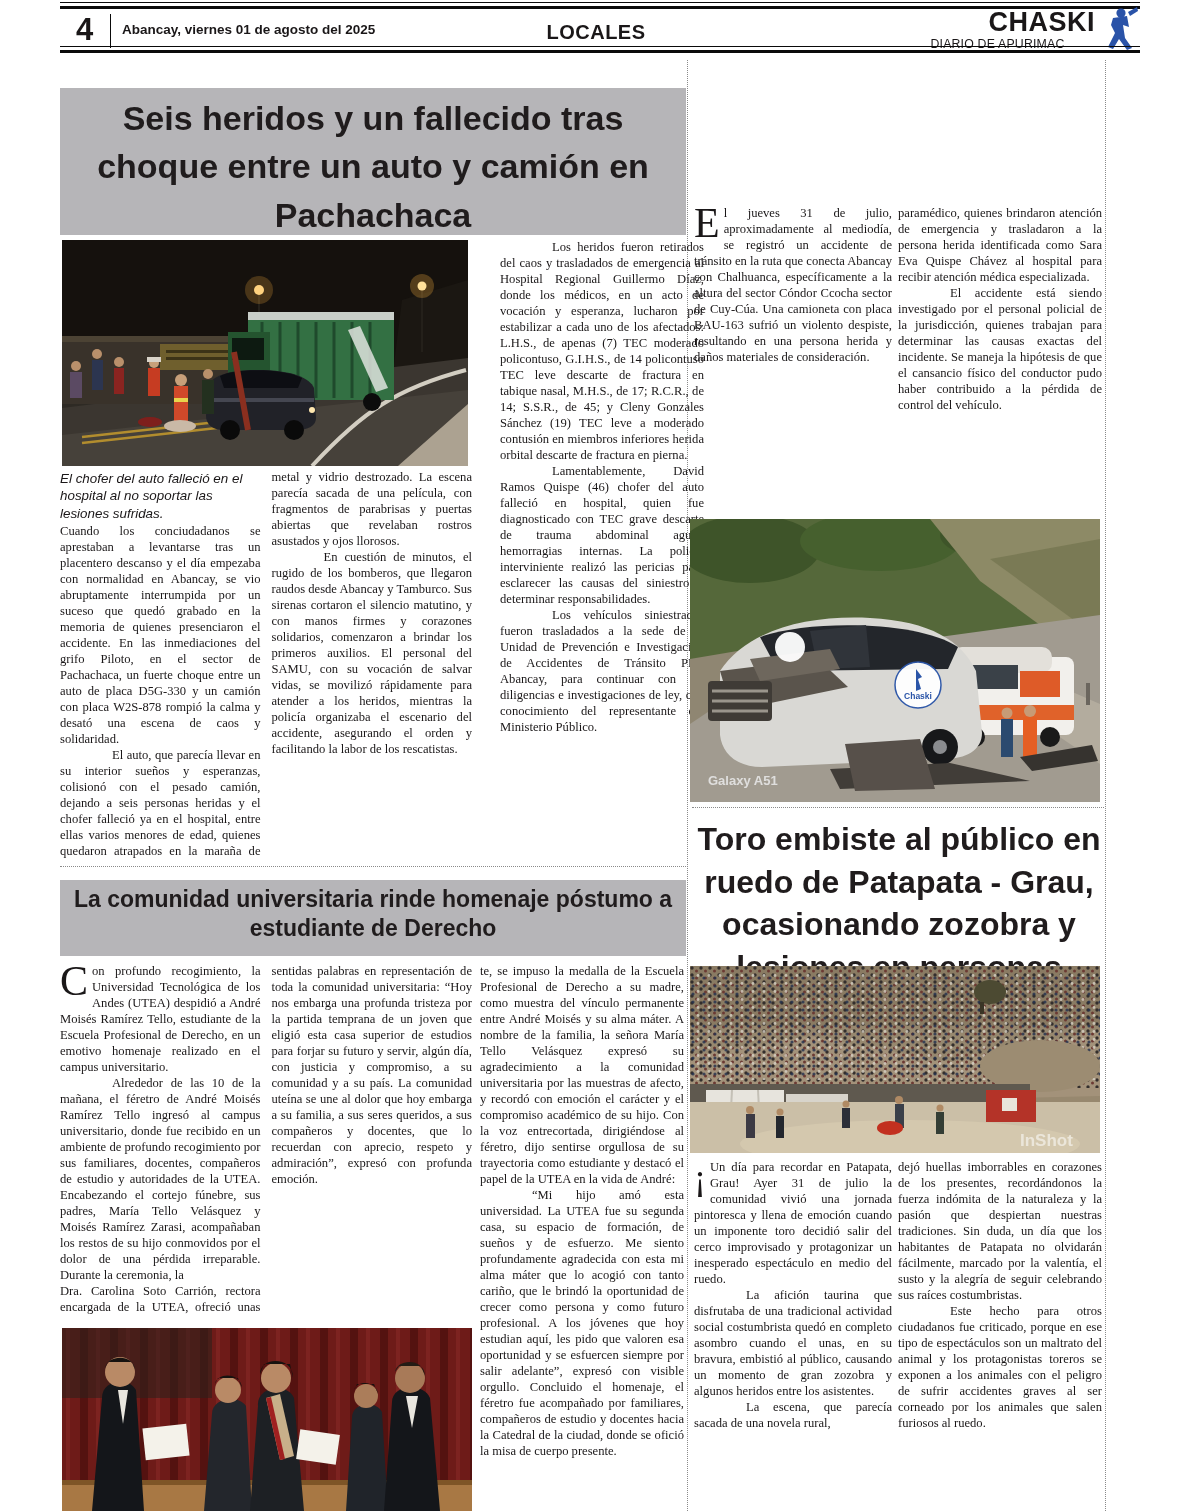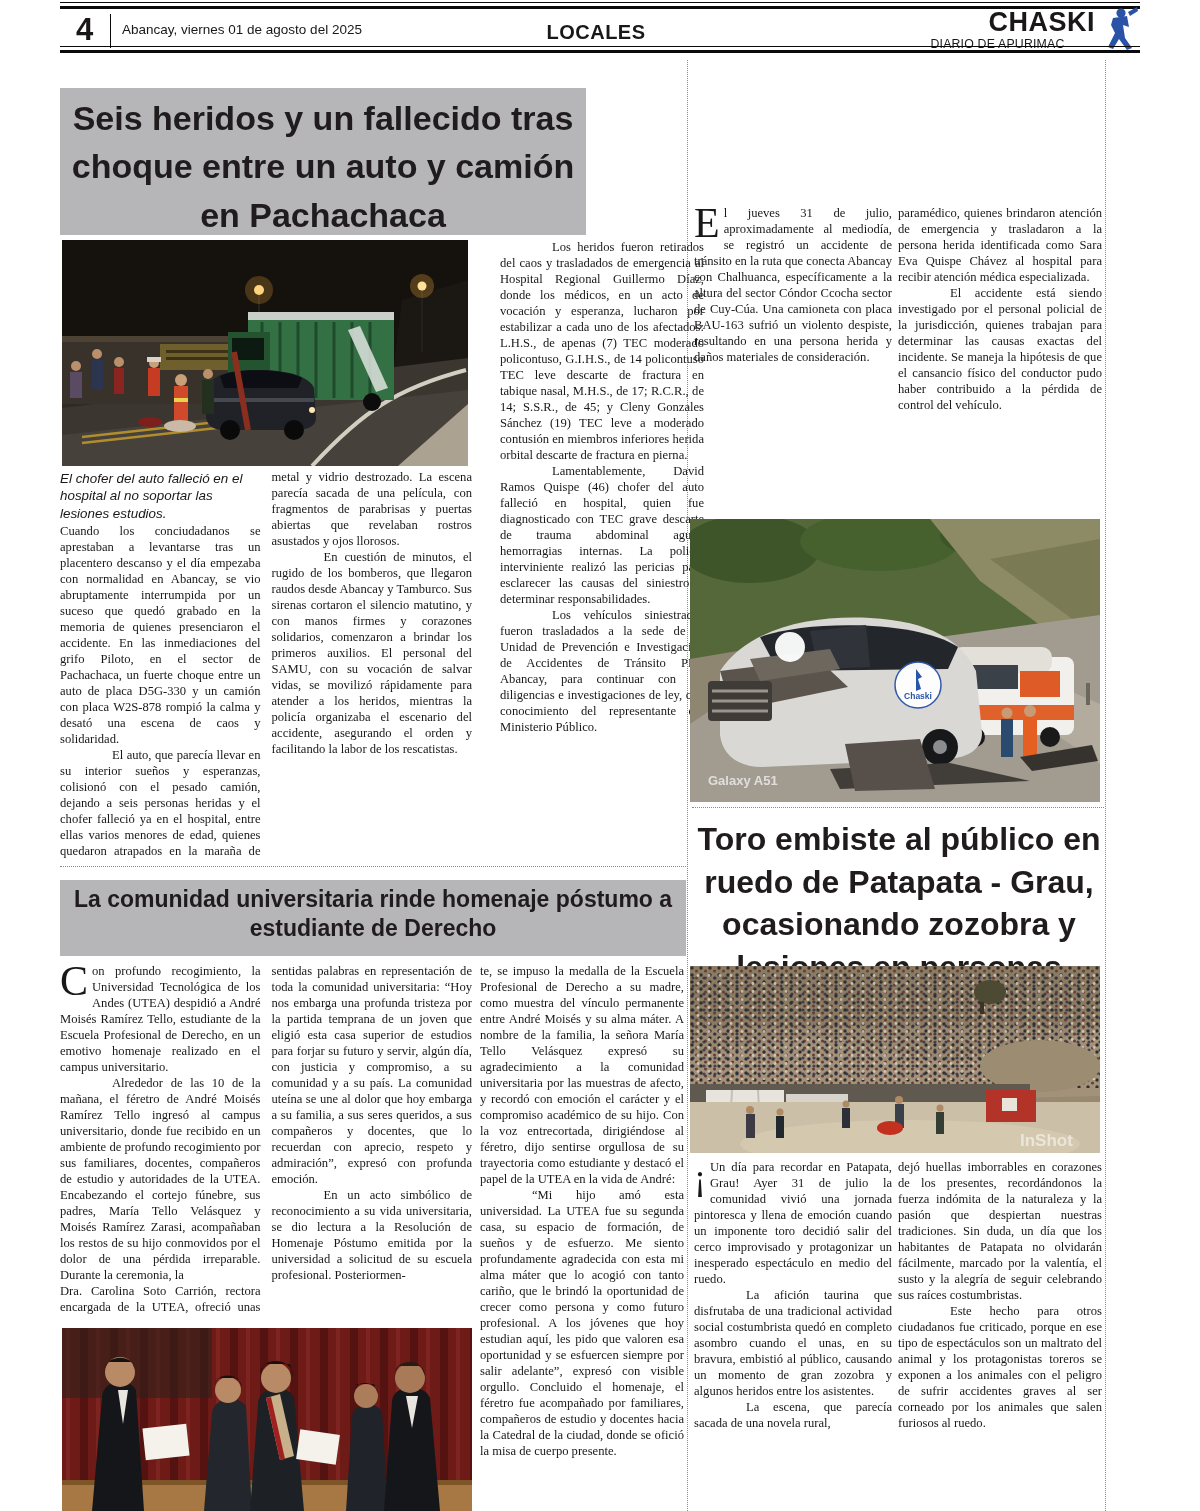--- a/index.html
+++ b/index.html
@@ -9,21 +9,21 @@
     background:#ffffff; color:#1a1718; overflow:hidden;
     font-family:"Liberation Serif", serif;
   }
   .abs { position:absolute; }
   .rule { background:#0a0a0a; }
   .dotv { border-left:1px dotted #8a8a8a; }
   .doth { border-top:1px dotted #8a8a8a; }
 
   
   .pagenum { font-family:"Liberation Sans",sans-serif; font-weight:700; font-size:31px; }
-  .dateline { font-family:"Liberation Sans",sans-serif; font-weight:400; font-size:13.5px; }
+  .dateline { font-family:"Liberation Sans",sans-serif; font-weight:700; font-size:13.5px; }
   .section-title { font-family:"Liberation Sans",sans-serif; font-weight:700; font-size:20px; letter-spacing:.5px; }
   .masthead { font-family:"Liberation Sans",sans-serif; font-weight:700; font-size:27px; letter-spacing:.5px; line-height:1; text-align:right; }
   .masthead-sub { font-family:"Liberation Sans",sans-serif; font-size:12.3px; text-align:center; letter-spacing:.2px; }
 
   
   .kicker { font-family:"Liberation Sans",sans-serif; font-weight:700; font-size:12.6px; letter-spacing:.1px; }
   .hl { font-family:"Liberation Sans",sans-serif; font-weight:700; color:#201c1d; text-align:center; }
   .hl-box { background:#b6b5b8; }
   .hl-1 { font-size:34px; line-height:1.42; padding:6px 8px; }
   .hl-uni { font-size:23px; line-height:1.25; padding:5px 1px; }
@@ -67,21 +67,21 @@
   </div>
 
   <div class="abs rule" style="left:60px;top:46px;width:1080px;height:1px"></div>
   <div class="abs rule" style="left:60px;top:50px;width:1080px;height:3px"></div>
 
   <div class="abs dotv" style="left:687px;top:60px;height:1451px"></div>
   <div class="abs dotv" style="left:1105px;top:60px;height:1451px"></div>
   <div class="abs doth" style="left:60px;top:866px;width:626px"></div>
   <div class="abs doth" style="left:692px;top:807px;width:412px"></div>
 
-  <div class="abs hl hl-box hl-1" style="left:60px;top:88px;width:526px;height:147px">Seis heridos y un fallecido tras choque entre un auto y camión en Pachachaca</div>
+  <div class="abs hl hl-box hl-1" style="left:60px;top:88px;width:626px;height:147px">Seis heridos y un fallecido tras choque entre un auto y camión en Pachachaca</div>
 
   <div class="abs photo" style="left:62px;top:240px;width:406px;height:226px">
     <svg width="406" height="226" viewBox="0 0 406 226">
       <rect width="406" height="226" fill="#15110d"></rect>
       <rect y="130" width="406" height="96" fill="#2e2a24"></rect>
       <path d="M340 60 L406 40 L406 150 L330 140 Z" fill="#1b1712"></path>
 
       <path d="M0 168 L406 118 L406 226 L0 226 Z" fill="#3b3630"></path>
       <path d="M0 195 L406 150 L406 226 L0 226 Z" fill="#46413a"></path>
       <path d="M250 226 C300 172 335 148 404 130" stroke="#d3cec2" stroke-width="4" fill="none"></path>
@@ -144,21 +144,21 @@
         <ellipse cx="118" cy="186" rx="16" ry="6" fill="#c9b9a6"></ellipse>
         <ellipse cx="88" cy="182" rx="12" ry="5" fill="#7e1f1c"></ellipse>
         <rect x="140" y="140" width="12" height="34" fill="#23301f"></rect>
           <circle cx="146" cy="134" r="5" fill="#b9906b"></circle>
       </g>
     </svg>
   </div>
 
   <div class="abs body" style="left:60px;top:470px;width:412px;height:390px">
     <div class="cols2">
-      <p class="caption">El chofer del auto falleció en el hospital al no soportar las lesiones estudios.</p>
+      <p class="caption">El chofer del auto falleció en el hospital al no soportar las lesiones sufridas.</p>
       <p>Cuando los conciudadanos se aprestaban a levantarse tras un placentero descanso y el día empezaba con normalidad en Abancay, se vio abruptamente interrumpida por un suceso que quedó grabado en la memoria de quienes presenciaron el accidente. En las inmediaciones del grifo Piloto, en el sector de Pachachaca, un fuerte choque entre un auto de placa D5G-330 y un camión con placa W2S-878 rompió la calma y desató una escena de caos y solidaridad.</p>
       <p class="ind">El auto, que parecía llevar en su interior sueños y esperanzas, colisionó con el pesado camión, dejando a seis personas heridas y el chofer falleció ya en el hospital, entre ellas varios menores de edad, quienes quedaron atrapados en la maraña de metal y vidrio destrozado. La escena parecía sacada de una película, con fragmentos de parabrisas y puertas abiertas que revelaban rostros asustados y ojos llorosos.</p>
       <p class="ind">En cuestión de minutos, el rugido de los bomberos, que llegaron raudos desde Abancay y Tamburco. Sus sirenas cortaron el silencio matutino, y con manos firmes y corazones solidarios, comenzaron a brindar los primeros auxilios. El personal del SAMU, con su vocación de salvar vidas, se movilizó rápidamente para atender a los heridos, mientras la policía organizaba el escenario del accidente, asegurando el orden y facilitando la labor de los rescatistas.</p>
     </div>
   </div>
 
   <div class="abs body" style="left:500px;top:240px;width:204px;height:616px">
     <p class="ind">Los heridos fueron retirados del caos y trasladados de emergencia al Hospital Regional Guillermo Díaz, donde los médicos, en un acto de vocación y esperanza, lucharon por estabilizar a cada uno de los afectados: L.H.S., de apenas (7) TEC moderado policontuso, G.I.H.S., de 14 policontuso TEC leve descarte de fractura en tabique nasal, M.H.S., de 17; R.C.R., de 14; S.S.R., de 45; y Cleny Gonzales Sánchez (19) TEC leve a moderado contusión en miembros inferiores herida orbital descarte de fractura en pierna.</p>
     <p class="ind">Lamentablemente, David Ramos Quispe (46) chofer del auto falleció en hospital, quien fue diagnosticado con TEC grave descarte de trauma abdominal agudo hemorragias internas. La policía interviniente realizó las pericias para esclarecer las causas del siniestro y determinar responsabilidades.</p>
     <p class="ind">Los vehículos siniestrados fueron trasladados a la sede de la Unidad de Prevención e Investigación de Accidentes de Tránsito PNP Abancay, para continuar con las diligencias e investigaciones de ley, con conocimiento del representante del Ministerio Público.</p>
@@ -291,21 +291,20 @@
     <p class="ind">Este hecho para otros ciudadanos fue criticado, porque en ese tipo de espectáculos son un maltrato del animal y los protagonistas toreros se exponen a los animales con el peligro de sufrir accidentes graves al ser corneado por los animales que salen furiosos al ruedo.</p>
   </div>
 
   <div class="abs hl hl-box hl-uni" style="left:60px;top:880px;width:626px;height:76px">La comunidad universitaria rinde homenaje póstumo a estudiante de Derecho</div>
 
   <div class="abs body" style="left:60px;top:964px;width:412px;height:360px">
     <div class="cols2">
       <p><span class="dropcap">C</span><span>on profundo recogimiento, la Universidad Tecnológica de los Andes (UTEA) despidió a André Moisés Ramírez Tello, estudiante de la Escuela Profesional de Derecho, en un emotivo homenaje realizado en el campus universitario.</span></p>
       <p class="ind">Alrededor de las 10 de la mañana, el féretro de André Moisés Ramírez Tello ingresó al campus universitario, donde fue recibido en un ambiente de profundo recogimiento por sus familiares, docentes, compañeros de estudio y autoridades de la UTEA. Encabezando el cortejo fúnebre, sus padres, María Tello Velásquez y Moisés Ramírez Zarasi, acompañaban los restos de su hijo conmovidos por el dolor de una pérdida irreparable.  Durante la ceremonia, la</p>
       <p>Dra. Carolina Soto Carrión, rectora encargada de la UTEA, ofreció unas sentidas palabras en representación de toda la comunidad universitaria: “Hoy nos embarga una profunda tristeza por la partida temprana de un joven que eligió esta casa superior de estudios para forjar su futuro y servir, algún día, con justicia y compromiso, a su comunidad y a su país. La comunidad uteína se une al dolor que hoy embarga a su familia, a sus seres queridos, a sus compañeros y docentes, que lo recuerdan con aprecio, respeto y admiración”, expresó con profunda emoción.</p>
-      <p class="ind">En un acto simbólico de reconocimiento a su vida universitaria, se dio lectura a la Resolución de Homenaje Póstumo emitida por la universidad a solicitud de su escuela profesional. Posteriormen-</p>
     </div>
   </div>
 
   <div class="abs body" style="left:480px;top:964px;width:204px;height:547px">
     <p>te, se impuso la medalla de la Escuela Profesional de Derecho a su madre, como muestra del vínculo permanente entre André Moisés y su alma máter.  A nombre de la familia, la señora María Tello Velásquez expresó su agradecimiento a la comunidad universitaria por las muestras de afecto, y recordó con emoción el carácter y el compromiso académico de su hijo. Con la voz entrecortada, dirigiéndose al féretro, dijo sentirse orgullosa de su trayectoria como estudiante y destacó el papel de la UTEA en la vida de André:</p>
     <p class="ind">“Mi hijo amó esta universidad. La UTEA fue su segunda casa, su espacio de formación, de sueños y de esfuerzo. Me siento profundamente agradecida con esta mi alma máter que lo acogió con tanto cariño, que le brindó la oportunidad de crecer como persona y como futuro profesional. A los jóvenes que hoy estudian aquí, les pido que valoren esa oportunidad y se esfuercen siempre por salir adelante”, expresó con visible orgullo.  Concluido el homenaje, el féretro fue acompañado por familiares, compañeros de estudio y docentes hacia la Catedral de la ciudad, donde se ofició la misa de cuerpo presente.</p>
   </div>
 
   <div class="abs photo" style="left:62px;top:1328px;width:410px;height:183px">
     <svg width="410" height="183" viewBox="0 0 410 183">

